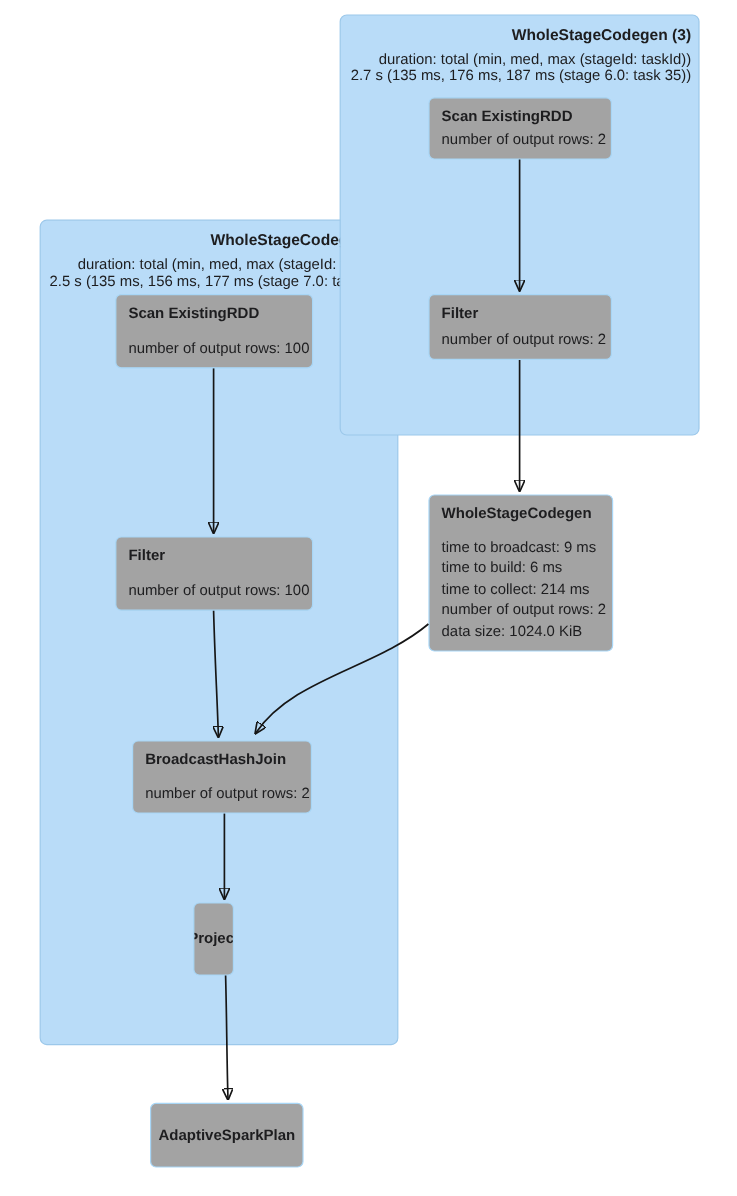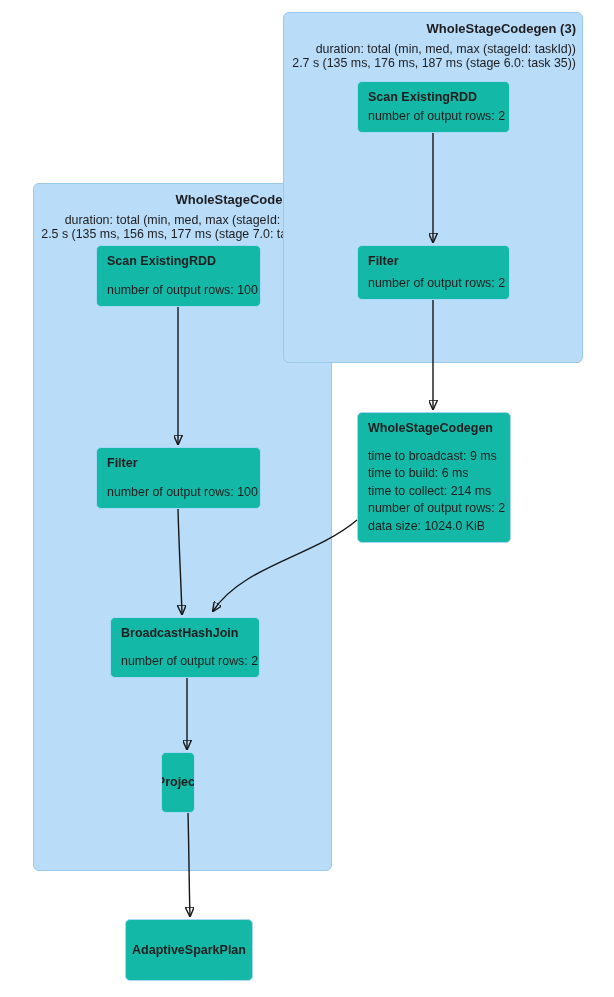--- a/index.html
+++ b/index.html
@@ -11,21 +11,21 @@
     position:absolute;background:#b9dcf8;border:1px solid #9cc8ea;border-radius:6px;
     box-sizing:border-box;
   }
   .cluster-label{
     position:absolute;top:0;left:0;right:0;text-align:right;
     padding:8px 6px 0 0;white-space:nowrap;
   }
   .cluster-title{font-size:13px;font-weight:bold;line-height:15px;margin-bottom:7px;}
   .cluster-duration{font-size:12.4px;line-height:13.5px;}
   .node{
-    position:absolute;background:#14b8a6;border:1px solid #a8d6f6;border-radius:5px;
+    position:absolute;background:#a3a3a3;border:1px solid #a8d6f6;border-radius:5px;
     box-sizing:border-box;display:flex;flex-direction:column;justify-content:space-between;
     padding:8px 10px;white-space:nowrap;overflow:hidden;
   }
   .node-title{font-size:12.5px;font-weight:bold;line-height:15px;}
   .node-metric{font-size:12.4px;line-height:15px;}
   .node .metric-list{margin-top:12px;}
   .node .metric-list .node-metric{line-height:17.4px;}
   .node.center{justify-content:center;align-items:center;padding:6px;}
   #edge-layer{position:absolute;left:0;top:0;pointer-events:none;}
   #edge-layer path{fill:none;stroke:#161616;stroke-width:1.4;}
@@ -84,21 +84,21 @@
 
   <div class="node" style="left:110px;top:617px;width:150px;height:61px;">
     <div class="node-title">BroadcastHashJoin</div>
     <div class="node-metric">number of output rows: 2</div>
   </div>
 
   <div class="node center" style="left:161px;top:752px;width:34px;height:61px;">
     <div class="node-title">Project</div>
   </div>
 
-  <div class="node center" style="left:125px;top:919px;width:128px;height:62px;">
+  <div class="node center" style="left:125px;top:919px;width:128px;height:54px;">
     <div class="node-title">AdaptiveSparkPlan</div>
   </div>
 
   <svg id="edge-layer" width="614" height="997">
     <defs>
       <marker id="ah" markerWidth="10" markerHeight="9" refX="9" refY="4.5" orient="auto" markerUnits="userSpaceOnUse">
         <path d="M0,0 L10,4.5 L0,9 Z" fill="#161616" stroke="none"></path>
       </marker>
     </defs>
     <path d="M433,133 L433,242" marker-end="url(#ah)"></path>

